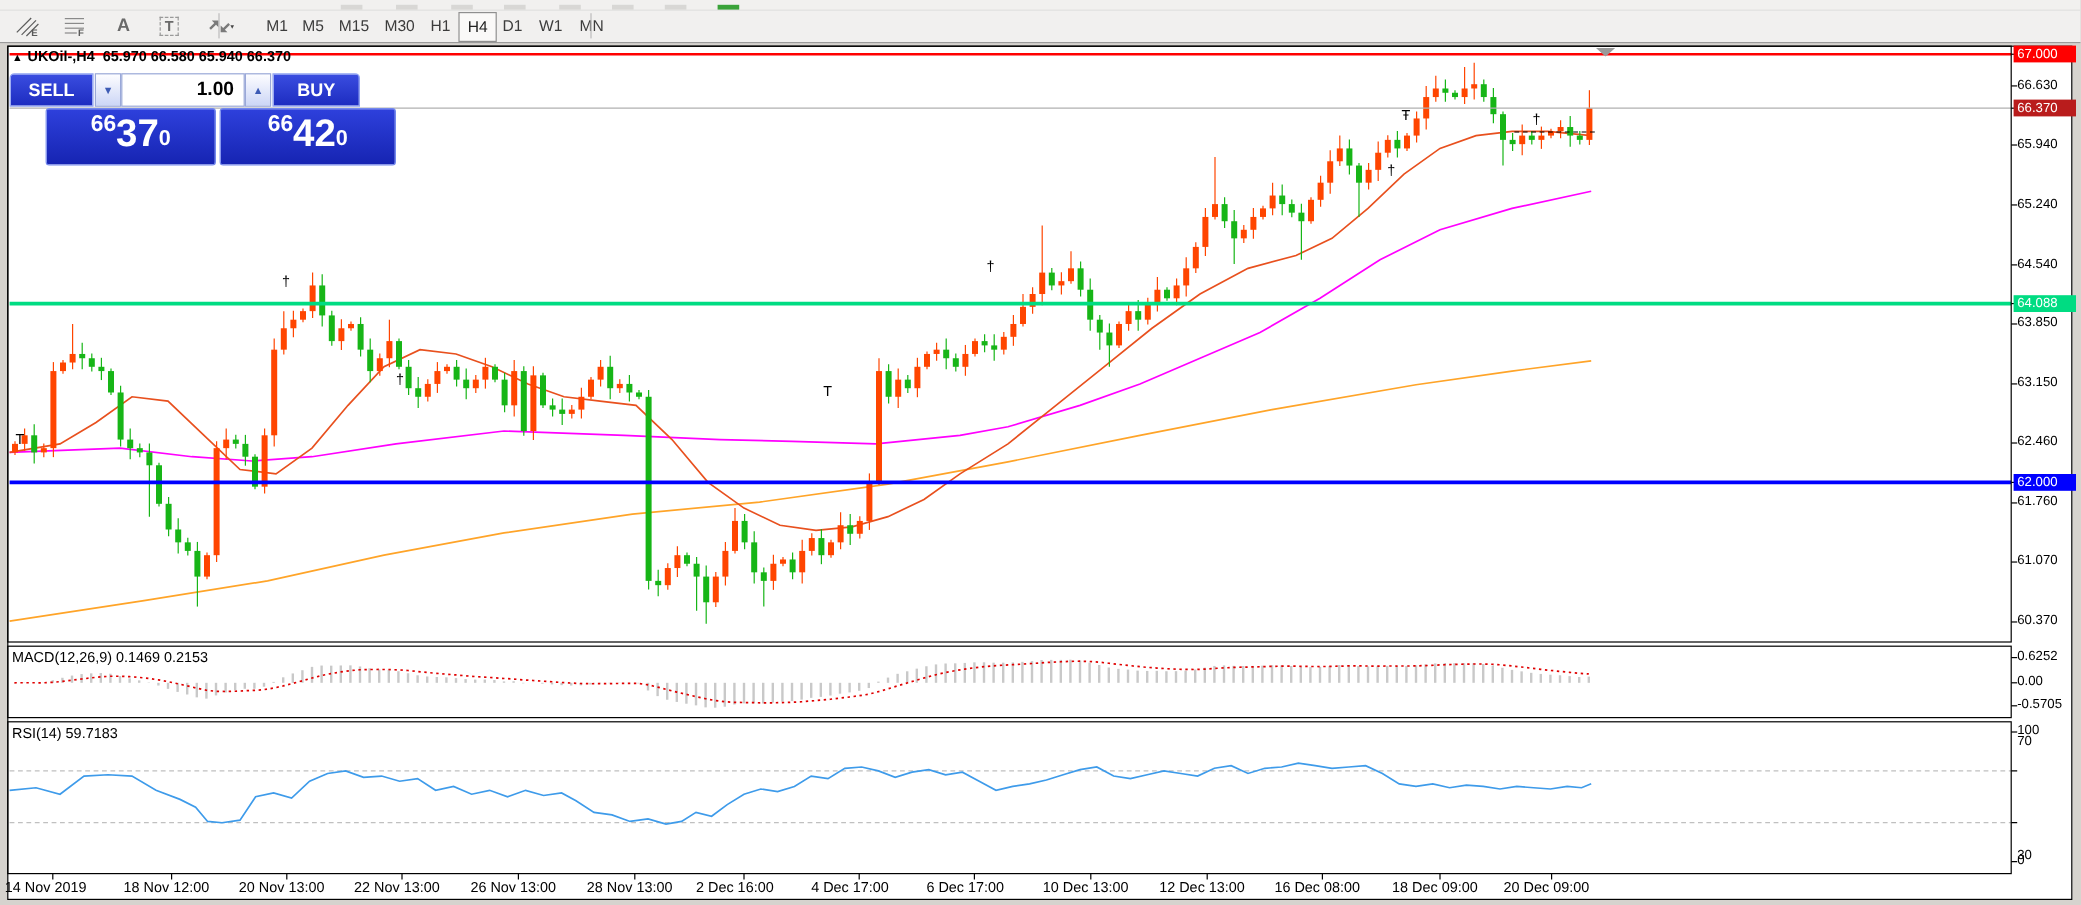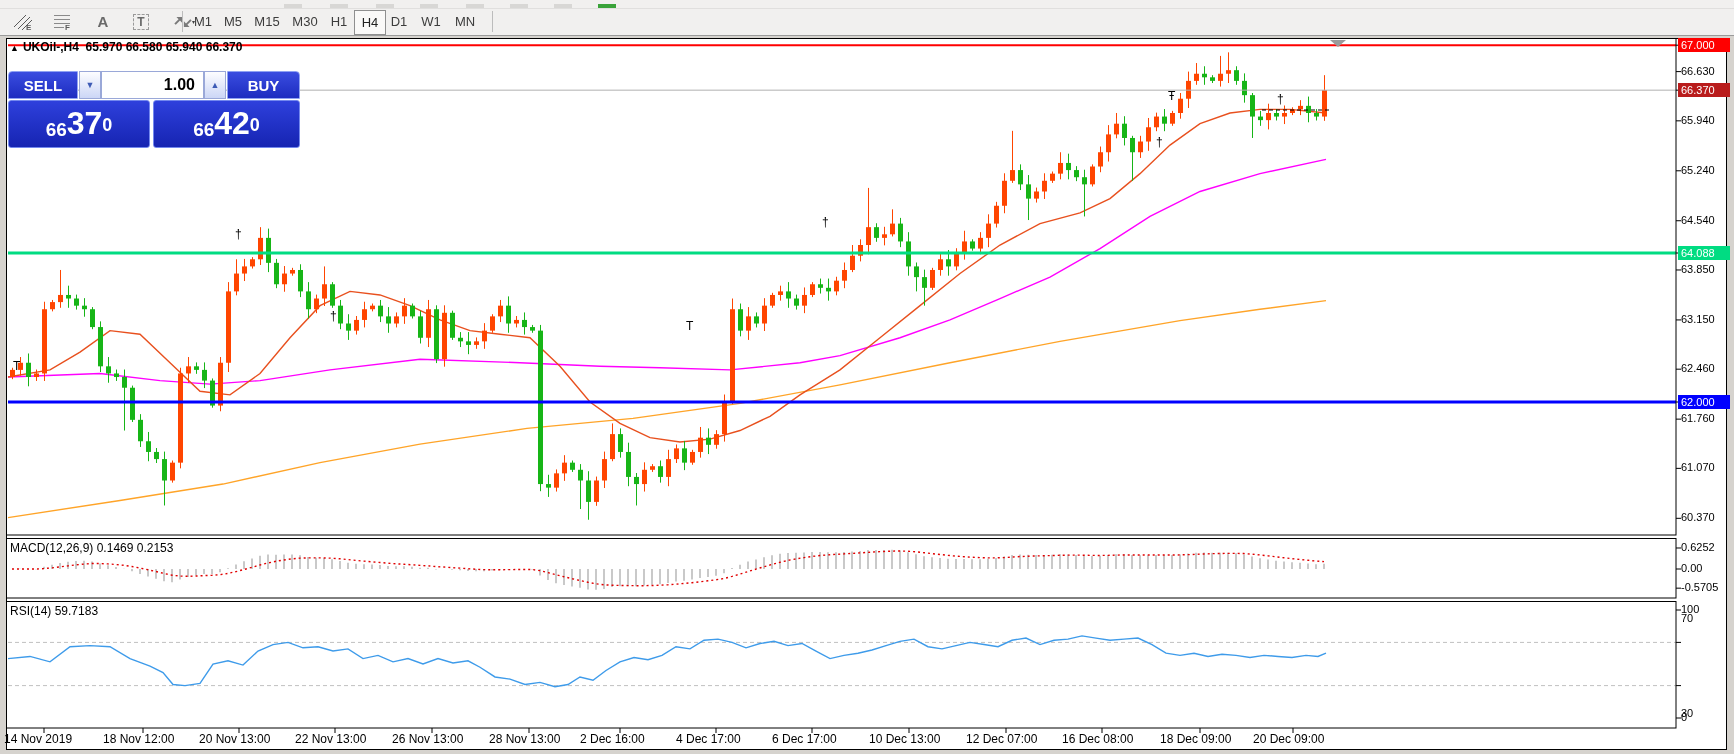--- a/index.html
+++ b/index.html
@@ -2,44 +2,44 @@
 <html><head>
 <meta charset="utf-8">
 <style>
   html,body{margin:0;padding:0;background:#d6d3ce;}
   #root{position:relative;width:1734px;height:754px;background:#d6d3ce;font-family:"Liberation Sans",sans-serif;overflow:hidden;}
   
   #top-sliver{position:absolute;left:0;top:0;width:1734px;height:8px;background:#f1f0ef;border-bottom:1px solid #e0dfde;}
   .sliver{position:absolute;top:4px;height:4px;width:18px;background:#d8d7d5;}
   #toolbar{position:absolute;left:0;top:9px;width:1734px;height:26px;background:#f1f0ef;border-bottom:1px solid #9a9a9a;}
   .tool-btn{position:absolute;top:1px;height:23px;display:flex;align-items:center;justify-content:center;color:#555;cursor:default;}
-  .tf-btn{position:absolute;top:1px;height:23px;display:flex;align-items:center;justify-content:center;font-size:13px;color:#3c3c3c;cursor:default;}
+  .tf-btn{position:absolute;top:1px;height:23px;display:flex;align-items:center;justify-content:center;font-size:13px;color:#3c3c3c;cursor:default;margin-left:28px;}
   .tf-btn.active{background:#faf9f8;border:1px solid #8f8f8f;color:#222;}
   .tb-sep{position:absolute;top:2px;width:1px;height:21px;background:#bcbcbc;}
   
   #chart-window{position:absolute;left:6px;top:38px;width:1721px;height:712px;background:#ffffff;}
   #chart-svg{position:absolute;left:0;top:0;pointer-events:none;}
   
   #chart-title{position:absolute;left:10px;top:40px;font-size:12px;font-weight:bold;color:#000;}
   #chart-title .tri{font-size:9px;margin-right:4px;font-weight:normal;}
   #annotation{position:absolute;left:1328px;top:170px;font-size:46px;font-weight:bold;color:#ff0000;letter-spacing:1px;white-space:nowrap;}
   .axis-label{position:absolute;left:1681px;width:50px;font-size:11px;color:#000;height:13px;line-height:13px;}
   .axis-badge{position:absolute;left:1678px;width:49px;font-size:11px;color:#fff;height:14px;line-height:14px;padding-left:3px;}
   .panel-label{position:absolute;font-size:12px;color:#000;}
   .time-label{position:absolute;top:732px;font-size:12px;color:#000;white-space:nowrap;}
   
-  #trade-panel{position:absolute;left:8px;top:71px;width:244px;height:77px;}
+  #trade-panel{position:absolute;left:8px;top:61px;width:244px;height:77px;}
   .tp-btn{position:absolute;top:0;height:28px;background:linear-gradient(#3a4de0,#1d2cc0);color:#fff;font-size:15px;font-weight:bold;display:flex;align-items:center;justify-content:center;border:1px solid #8fa2f2;box-sizing:border-box;}
   #sell-btn{left:0;width:70px;border-radius:4px 0 0 0;}
   #buy-btn{left:219px;width:73px;border-radius:0 4px 0 0;}
   .spin-btn{position:absolute;top:0;width:22px;height:28px;background:linear-gradient(#fdfdff,#ccd6f6);border:1px solid #9aa8d8;box-sizing:border-box;color:#3d5bb5;font-size:9px;display:flex;align-items:center;justify-content:center;}
   #vol-down{left:71px;}
   #vol-up{left:196px;}
   #vol-input{position:absolute;left:93px;top:0;width:103px;height:28px;border:1px solid #9aa8d8;box-sizing:border-box;background:#fff;font-size:16px;font-weight:bold;color:#000;text-align:right;padding-right:8px;font-family:"Liberation Sans",sans-serif;}
-  .price-tile{position:absolute;top:29px;height:48px;background:linear-gradient(#2e40dc,#1624b2);border:1px solid #7388ee;border-radius:3px;box-sizing:border-box;color:#fff;display:flex;align-items:flex-end;justify-content:center;padding-bottom:4px;}
+  .price-tile{position:absolute;top:29px;height:48px;background:linear-gradient(#2e40dc,#1624b2);border:1px solid #7388ee;border-radius:3px;box-sizing:border-box;color:#fff;display:flex;align-items:flex-start;justify-content:center;padding-bottom:4px;margin-left:30px;}
   #sell-tile{left:0;width:142px;}
   #buy-tile{left:145px;width:147px;}
   .pt-small{font-size:19px;font-weight:bold;line-height:26px;}
   .pt-big{font-size:32px;font-weight:bold;line-height:40px;}
   .pt-sup{font-size:18px;font-weight:bold;line-height:48px;align-self:flex-start;}
 </style>
 </head>
 <body>
 
 <div id="root">
@@ -708,18 +708,18 @@
       <div class="time-label" style="left: 4px;">14 Nov 2019</div>
       <div class="time-label" style="left: 103px;">18 Nov 12:00</div>
       <div class="time-label" style="left: 199px;">20 Nov 13:00</div>
       <div class="time-label" style="left: 295px;">22 Nov 13:00</div>
       <div class="time-label" style="left: 392px;">26 Nov 13:00</div>
       <div class="time-label" style="left: 489px;">28 Nov 13:00</div>
       <div class="time-label" style="left: 580px;">2 Dec 16:00</div>
       <div class="time-label" style="left: 676px;">4 Dec 17:00</div>
       <div class="time-label" style="left: 772px;">6 Dec 17:00</div>
       <div class="time-label" style="left: 869px;">10 Dec 13:00</div>
-      <div class="time-label" style="left: 966px;">12 Dec 07:00</div>
+      <div class="time-label" style="left: 966px;">12 Dec 13:00</div>
       <div class="time-label" style="left: 1062px;">16 Dec 08:00</div>
       <div class="time-label" style="left: 1160px;">18 Dec 09:00</div>
       <div class="time-label" style="left: 1253px;">20 Dec 09:00</div>
     </div>
 </div>
 
 </body></html>

